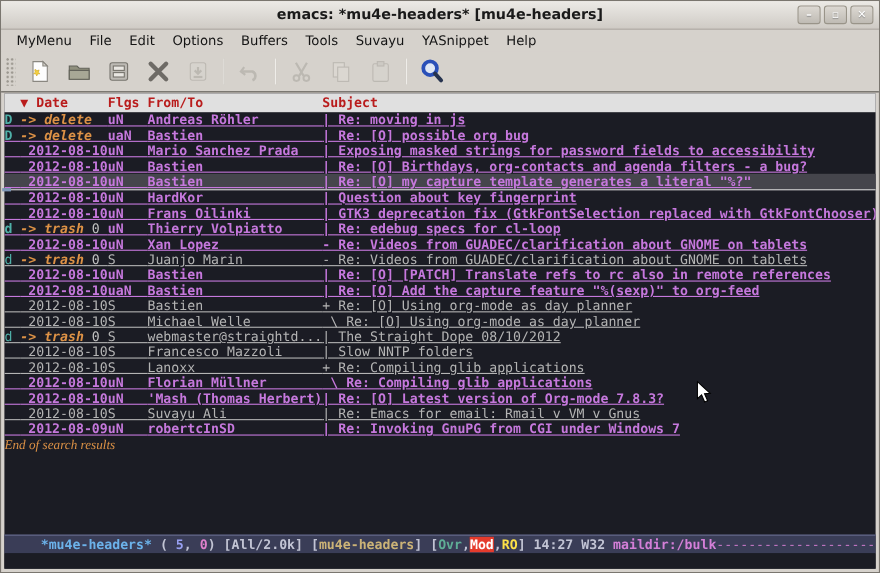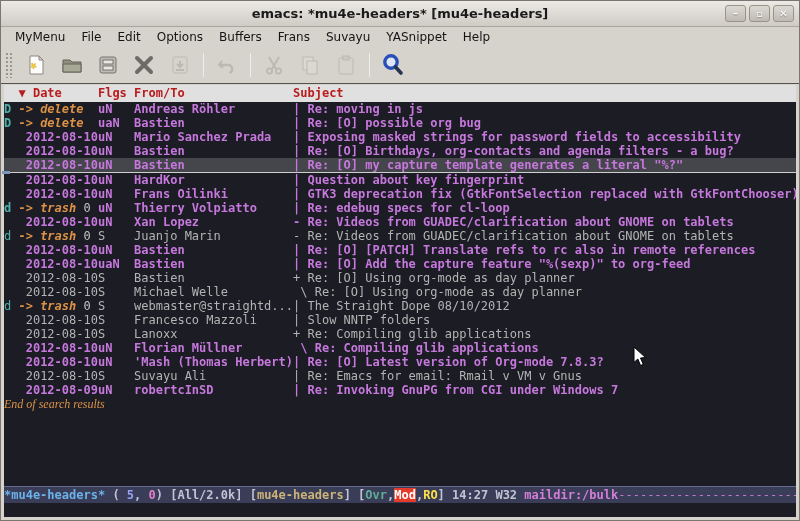--- a/index.html
+++ b/index.html
@@ -25,34 +25,34 @@
         background-image:radial-gradient(#9b978f 1px,transparent 1.2px);background-size:4px 4px;}
   .tbtn{width:32px;height:30px;display:flex;align-items:center;justify-content:center;margin:0 2px;}
   .tbtn.disabled{opacity:.33;}
   .tsep{width:1px;height:24px;background:#a9a59e;border-right:1px solid #efede9;margin:0 5px;}
   
   .editor{position:absolute;top:84px;left:3px;right:3px;bottom:3px;background:#1b1c24;
           display:flex;flex-direction:column;font-family:"DejaVu Sans Mono",monospace;font-size:12px;}
   .headerline{height:17px;line-height:17px;background:#e0e0e0;color:#b91c1c;font-weight:bold;
               white-space:pre;overflow:hidden;}
   .rows{position:relative;white-space:pre;}
-  .row{height:14px;line-height:14px;overflow:hidden;}
+  .row{height:14px;line-height:14px;overflow:hidden;text-decoration:underline;}
   .row.unread{color:#c678dd;font-weight:bold;}
   .row.read{color:#b4b4b4;font-weight:normal;}
   .row.current{background:#45454c;border-bottom:1px solid #cfcfcf;height:15px;line-height:14px;}
   .c-mark{color:#4fb0a8;}
   .c-target{color:#dd9246;font-style:italic;font-weight:bold;}
   .c-plain{color:#c2c2c2;font-weight:normal;}
   .end-marker{height:14px;line-height:14px;color:#dd9246;font-style:italic;white-space:pre;font-family:Liberation Serif, serif;}
   .filler{flex:1;}
   .fringe-dash{position:absolute;left:1px;width:8px;height:3px;background:#7e96b6;}
   
   .modeline{height:17px;line-height:16px;background:#3a3d57;border-top:1px solid #676b8e;
             color:#c2c4d4;font-weight:bold;white-space:pre;overflow:hidden;}
-  .ml-name{color:#6cb2ea;} .ml-num5{color:#98a0f2;} .ml-num0{color:#e080cc;}
+  .ml-name{color:#6cb2ea;padding-left:33px;} .ml-num5{color:#98a0f2;} .ml-num0{color:#e080cc;}
   .ml-mode{color:#ccb377;} .ml-ovr{color:#5fae96;}
   .ml-mod{color:#ffffff;background:#e53b2c;margin-top:36px;} .ml-ro{color:#fde047;}
   .ml-dir{color:#d47fd8;} .ml-dash{color:#c678c6;font-weight:normal;}
   .minibuffer{height:14px;background:#1b1c24;}
   
   .cursor{position:absolute;left:632px;top:345px;pointer-events:none;}
 </style>
 </head>
 <body>
 
@@ -66,21 +66,21 @@
         <div class="winbtn">✕</div>
       </div>
   </div>
 
   <div class="menubar">
       <span class="menu-item">MyMenu</span>
       <span class="menu-item">File</span>
       <span class="menu-item">Edit</span>
       <span class="menu-item">Options</span>
       <span class="menu-item">Buffers</span>
-      <span class="menu-item">Frans</span>
+      <span class="menu-item">Tools</span>
       <span class="menu-item">Suvayu</span>
       <span class="menu-item">YASnippet</span>
       <span class="menu-item">Help</span>
     </div>
 
   <div class="toolbar">
     <div class="grip"></div>
 
     <div class="tbtn">
       <svg width="24" height="24" viewBox="0 0 24 24">

